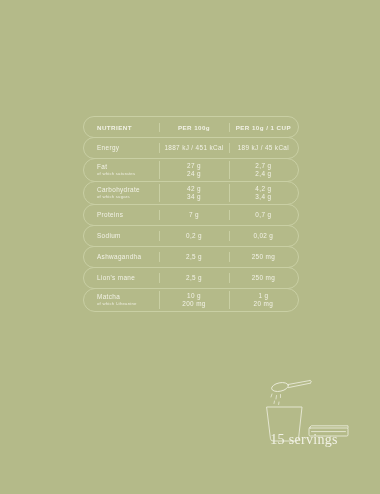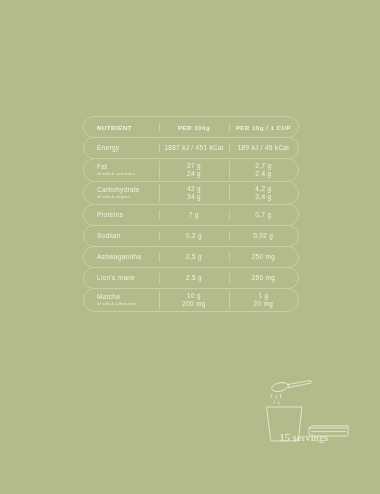--- a/index.html
+++ b/index.html
@@ -111,21 +111,21 @@
 
   .illustration svg { display: block; }
 
   .servings {
     position: absolute;
     left: 258px;
     top: 432px;
     width: 92px;
     text-align: center;
     font-family: "Liberation Serif", serif;
-    font-size: 10px;
+    font-size: 14px;
     letter-spacing: 0.3px;
     color: #f2f2e6;
   }
 </style>
 </head>
 <body>
 
 <div class="table-wrap">
 
   <div class="row head">

